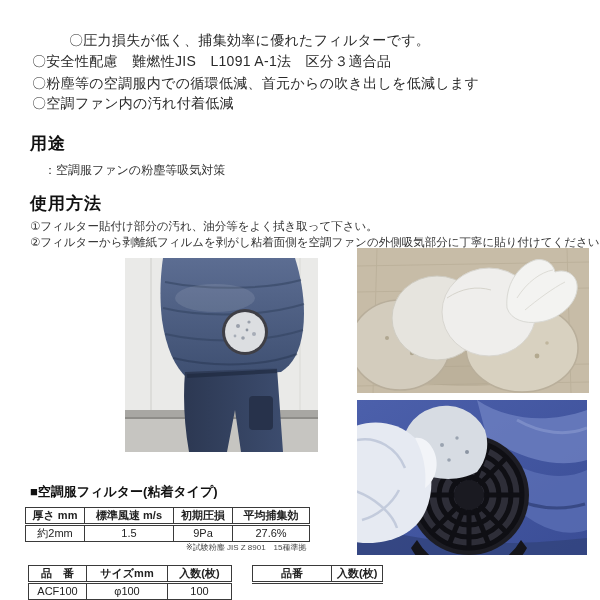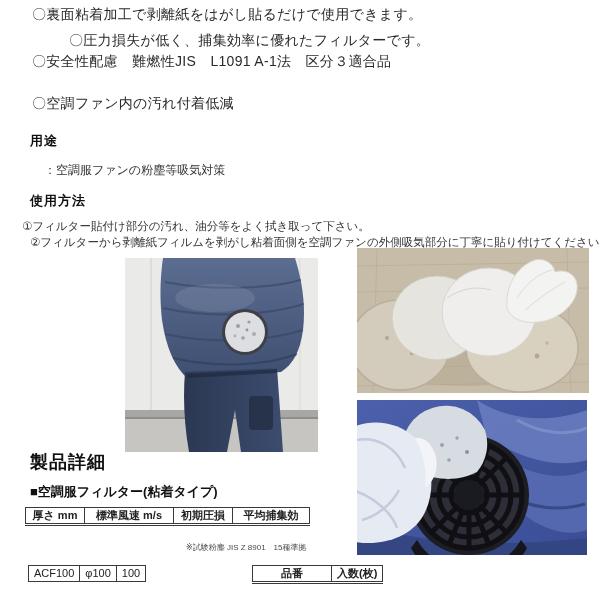--- a/index.html
+++ b/index.html
@@ -1,44 +1,44 @@
 <!DOCTYPE html>
 <html><head>
 <meta charset="utf-8">
 <style>
   html,body{margin:0;padding:0;background:#ffffff;}
   body{width:600px;height:600px;font-family:"Liberation Sans","DejaVu Sans",sans-serif;color:#222;}
   .page{position:relative;width:600px;height:600px;background:#fff;overflow:hidden;}
   .abs{position:absolute;white-space:nowrap;}
   .feat{font-size:14px;color:#2a2a2a;letter-spacing:0.3px;}
   .tiny-note{font-size:8px;color:#4a4a4a;letter-spacing:0px;}
-  .h1{font-size:13px;font-weight:bold;color:#111;letter-spacing:1px;}
+  .h1{font-size:17px;font-weight:bold;color:#111;letter-spacing:1px;}
   .h2{font-size:13px;font-weight:bold;color:#111;}
   .body-s{font-size:11.5px;color:#333;}
   .body-m{font-size:12px;color:#333;}
   table.spec{border-collapse:collapse;font-size:11px;color:#222;background:#fff;}
   table.spec th, table.spec td{border:1px solid #3a3a3a;text-align:center;padding:0 5px;height:15px;line-height:15px;}
   table.spec th{font-weight:bold;border-bottom:3px double #3a3a3a;}
   .photo{position:absolute;display:block;}
 </style>
 </head>
 <body>
 
 <div class="page">
 
-  <div class="abs feat" style="left:32px;top:6px;">〇裏面粘着加工で剥離紙をはがし貼るだけで使用できます。</div>
   <div class="abs feat" style="left:32px;top:32px;margin-left:37px;">〇圧力損失が低く、捕集効率に優れたフィルターです。</div>
   <div class="abs feat" style="left:32px;top:53px;">〇安全性配慮　難燃性JIS　L1091 A-1法　区分３適合品</div>
+  <div class="abs feat" style="left:32px;top:75px;">〇粉塵等の空調服内での循環低減、首元からの吹き出しを低減します</div>
   <div class="abs feat" style="left:32px;top:95px;">〇空調ファン内の汚れ付着低減</div>
 
   <div class="abs h1" style="left:30px;top:132px;">用途</div>
   <div class="abs body-m" style="left:44px;top:162px;">：空調服ファンの粉塵等吸気対策</div>
 
   <div class="abs h1" style="left:30px;top:192px;">使用方法</div>
-  <div class="abs body-s" style="left:22px;top:219px;">①フィルター貼付け部分の汚れ、油分等をよく拭き取って下さい。</div>
+  <div class="abs body-s" style="left:30px;top:219px;">①フィルター貼付け部分の汚れ、油分等をよく拭き取って下さい。</div>
   <div class="abs body-s" style="left:30px;top:235px;">②フィルターから剥離紙フィルムを剥がし粘着面側を空調ファンの外側吸気部分に丁寧に貼り付けてください。</div>
 
   <svg class="photo" style="left:125px;top:258px;" width="193" height="194" viewBox="0 0 193 194">
     <defs>
       <linearGradient id="jgrad" x1="0" y1="0" x2="0" y2="1">
         <stop offset="0" stop-color="#5c6d92"></stop>
           <stop offset="1" stop-color="#3e4f71"></stop>
       </linearGradient>
       <linearGradient id="pgrad" x1="0" y1="0" x2="1" y2="0">
         <stop offset="0" stop-color="#2c3852"></stop>
@@ -152,37 +152,47 @@
       <circle cx="72" cy="52" r="1.5" fill="#8b94a2"></circle>
     </g>
 
     <g>
       <path d="M-10,30 C10,18 40,20 58,38 C76,56 80,92 66,116 C52,140 18,148 -10,140 Z" fill="#e6eaf2"></path>
       <path d="M0,40 C20,36 40,48 48,68 M-5,90 C15,96 35,112 40,128 M5,120 C20,116 35,104 42,90" stroke="#c3cbdc" stroke-width="2.5" fill="none"></path>
       <path d="M58,38 C66,52 70,70 68,88 C80,80 84,60 74,46 C70,40 64,37 58,38 Z" fill="#f2f4f8"></path>
     </g>
   </svg>
 
-  <div class="abs h1" style="left:30px;top:450px;font-size:18px;">製品詳細</div>
   <div class="abs h2" style="left:30px;top:483px;">■空調服フィルター(粘着タイプ)</div>
 
   <table class="spec abs" style="left:25px;top:507px;">
     <tbody>
         <tr>
       <th style="width:48px;margin-left:40px;">厚さ mm</th>
       <th style="width:78px;">標準風速 m/s</th>
       <th style="width:48px;">初期圧損</th>
       <th style="width:66px;">平均捕集効</th>
     </tr>
+    <tr>
+      <td>約2mm</td>
+      <td>1.5</td>
+      <td>9Pa</td>
+      <td>27.6%</td>
+    </tr>
   </tbody>
     </table>
   <div class="abs tiny-note" style="left:186px;top:542px;">※試験粉塵 JIS Z 8901　15種準拠</div>
 
   <table class="spec abs" style="left:28px;top:565px;">
     <tbody>
+        <tr>
+      <th style="width:47px;">品　番</th>
+      <th style="width:70px;">サイズmm</th>
+      <th style="width:53px;">入数(枚)</th>
+    </tr>
     <tr>
       <td>ACF100</td>
       <td>φ100</td>
       <td>100</td>
     </tr>
   </tbody>
     </table>
 
   <table class="spec abs" style="left:252px;top:565px;">
     <tbody>

